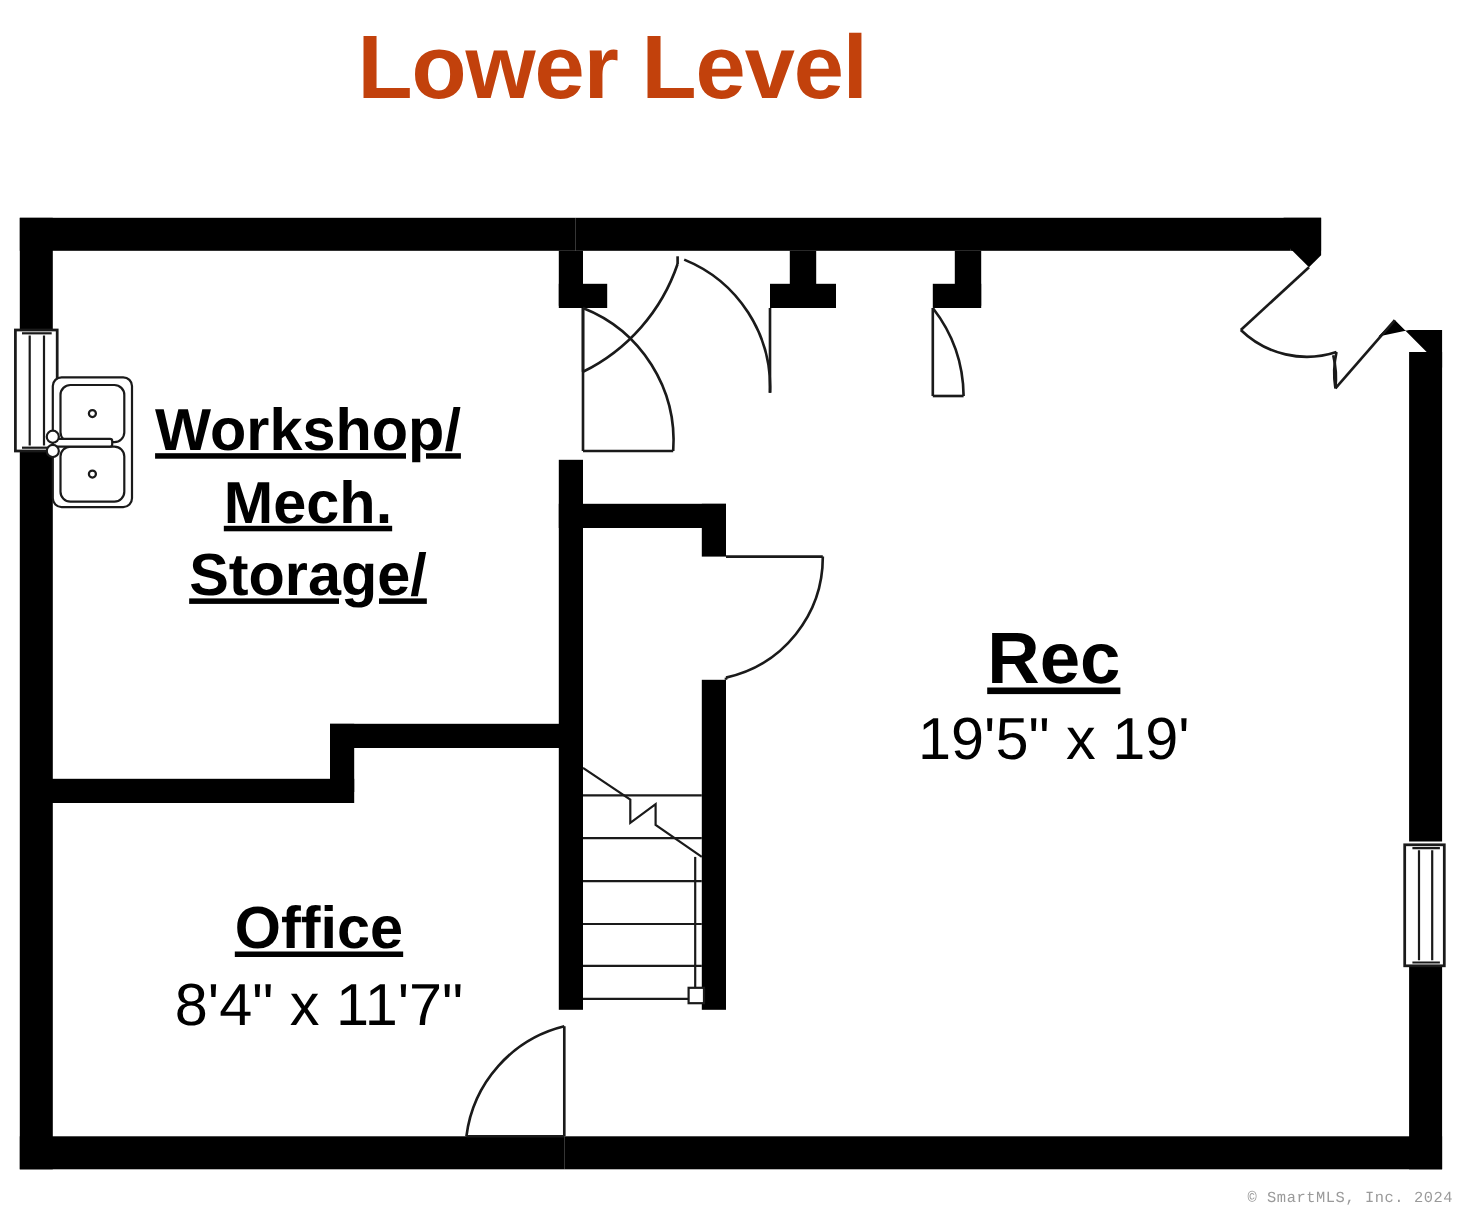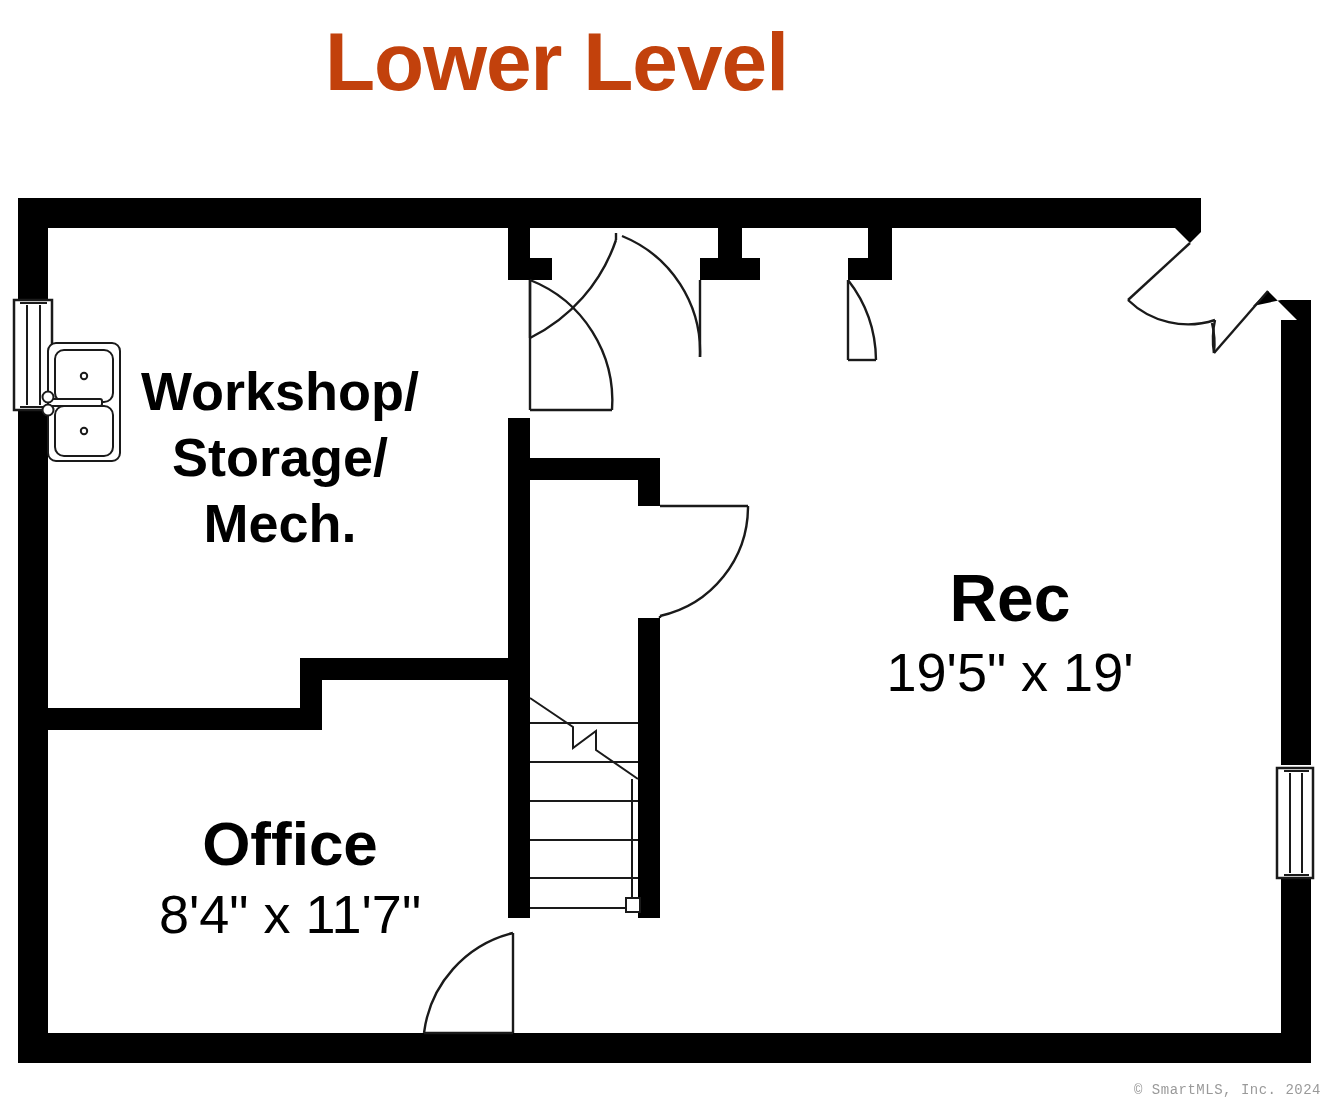--- a/index.html
+++ b/index.html
@@ -42,55 +42,56 @@
   .room-label {
     position: absolute;
     text-align: center;
     color: #000000;
     white-space: nowrap;
     font-family: "Liberation Sans", sans-serif;
   }
   .room-name {
     font-weight: bold;
     display: block;
+    text-decoration: underline;
   }
   .room-dims {
     font-weight: normal;
     display: block;
   }
   #label-workshop {
     left: 70px;
     top: 358px;
     width: 420px;
     font-size: 54px;
     line-height: 66px;
   }
   #label-rec {
-    left: 760px;
+    left: 708px;
     top: 558px;
     width: 500px;
     font-size: 0;
   }
   #label-rec .room-name {
     font-size: 66px;
     line-height: 80px;
   }
   #label-rec .room-dims {
     font-size: 54px;
     line-height: 64px;
     margin-top: 2px;
   }
   #label-office {
     left: 60px;
     top: 808px;
     width: 460px;
     font-size: 0;
   }
   #label-office .room-name {
-    font-size: 62px;
+    font-size: 54px;
     line-height: 72px;
   }
   #label-office .room-dims {
     font-size: 54px;
     line-height: 64px;
     margin-top: 2px;
   }
   #copyright {
     position: absolute;
     right: 8px;
@@ -258,22 +259,22 @@
     <g stroke="#1a1a1a" stroke-width="2" fill="none">
       <line x1="632" y1="779" x2="632" y2="903"></line>
       <rect x="626" y="898" width="14" height="14" fill="#ffffff"></rect>
     </g>
   </g>
 
 </svg>
 
 <div class="room-label" id="label-workshop">
   <span class="room-name">Workshop/</span>
+  <span class="room-name">Mech.</span>
   <span class="room-name">Storage/</span>
-  <span class="room-name">Mech.</span>
 </div>
 
 <div class="room-label" id="label-rec">
   <span class="room-name">Rec</span>
   <span class="room-dims">19'5" x 19'</span>
 </div>
 
 <div class="room-label" id="label-office">
   <span class="room-name">Office</span>
   <span class="room-dims">8'4" x 11'7"</span>

